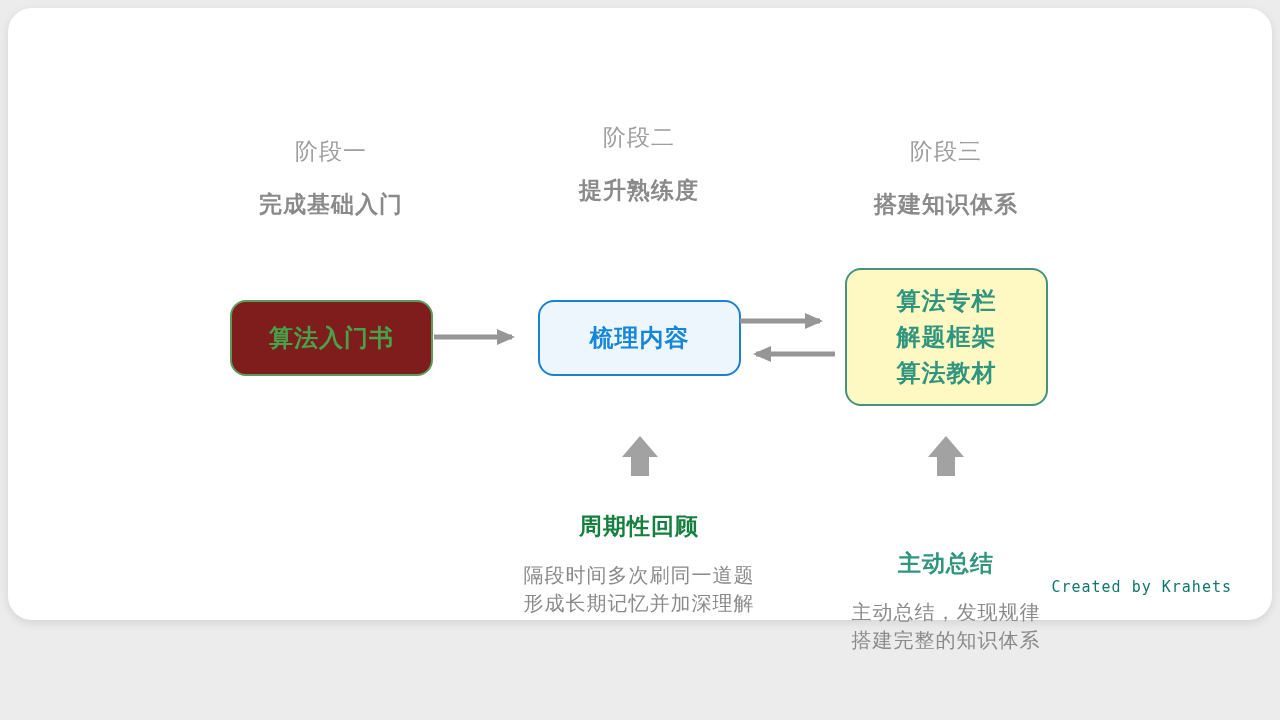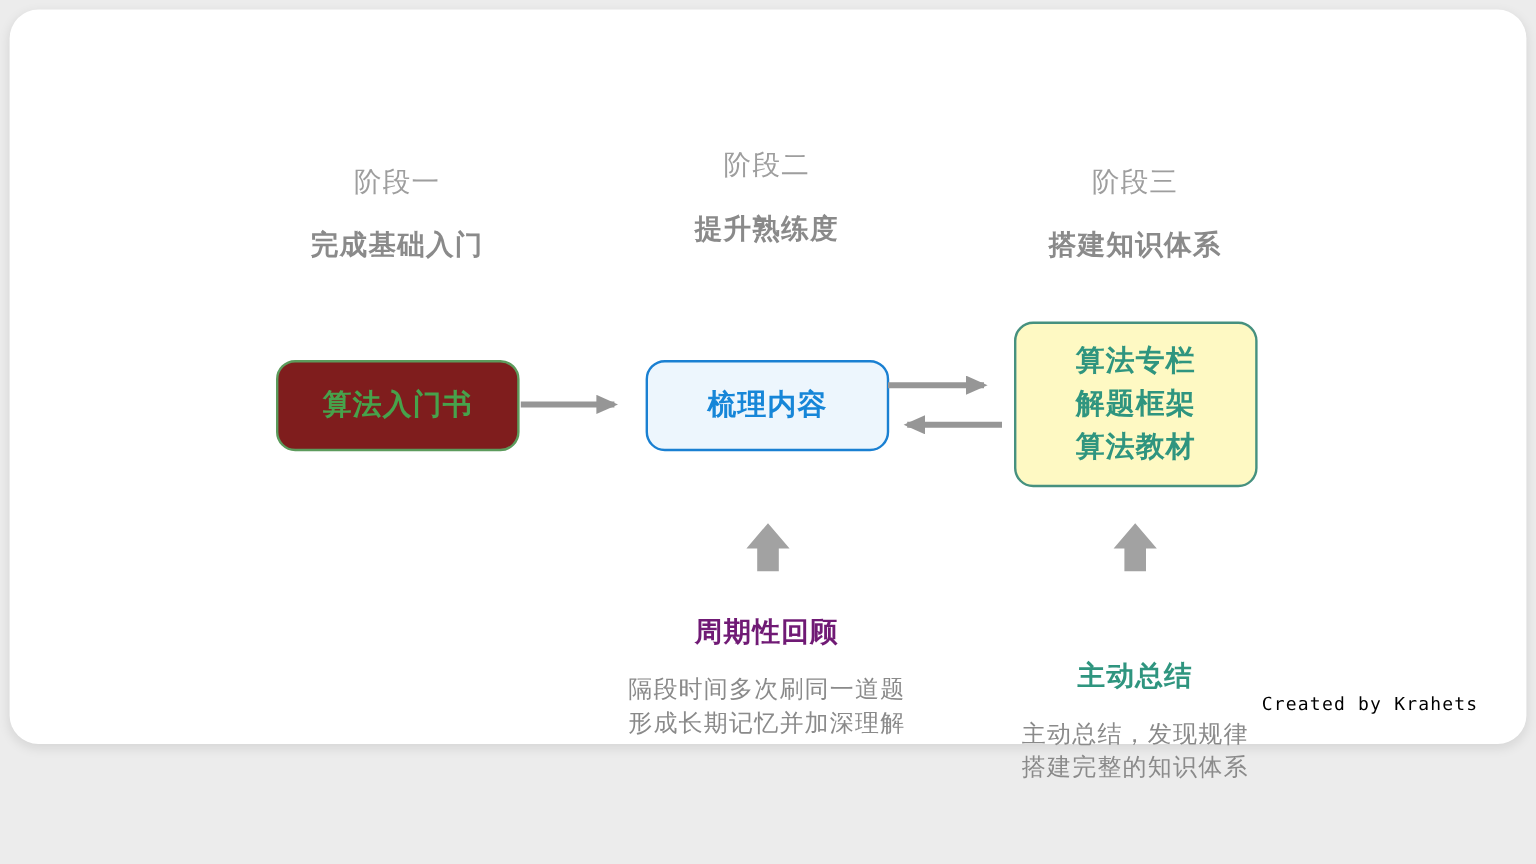--- a/index.html
+++ b/index.html
@@ -55,37 +55,37 @@
   
   svg.arrows { position: absolute; left: 0; top: 0; width: 1280px; height: 720px; pointer-events: none; }
 
   
   .callout { width: 340px; text-align: center; }
   .callout-title {
     font-size: 23px;
     font-weight: bold;
     letter-spacing: 1px;
   }
-  .callout-title.blue { color: #701a75; }
+  .callout-title.blue { color: #15803d; }
   .callout-title.teal { color: #2f957f; }
   .callout-desc {
     margin-top: 20px;
     font-size: 20px;
     line-height: 27.5px;
     color: #8a8a8a;
     letter-spacing: 1px;
   }
 
   .credit {
     position: absolute;
     right: 40px;
     bottom: 24px;
     font-family: "DejaVu Sans Mono", "Liberation Mono", monospace;
     font-size: 15px;
-    color: #000000;
+    color: #0f766e;
     letter-spacing: 1px;
   }
 </style>
 </head>
 <body>
 
 <div class="card">
 
   <div class="abs stage-col" style="left:173px; top:128px;">
     <div class="stage-label">阶段一</div>

